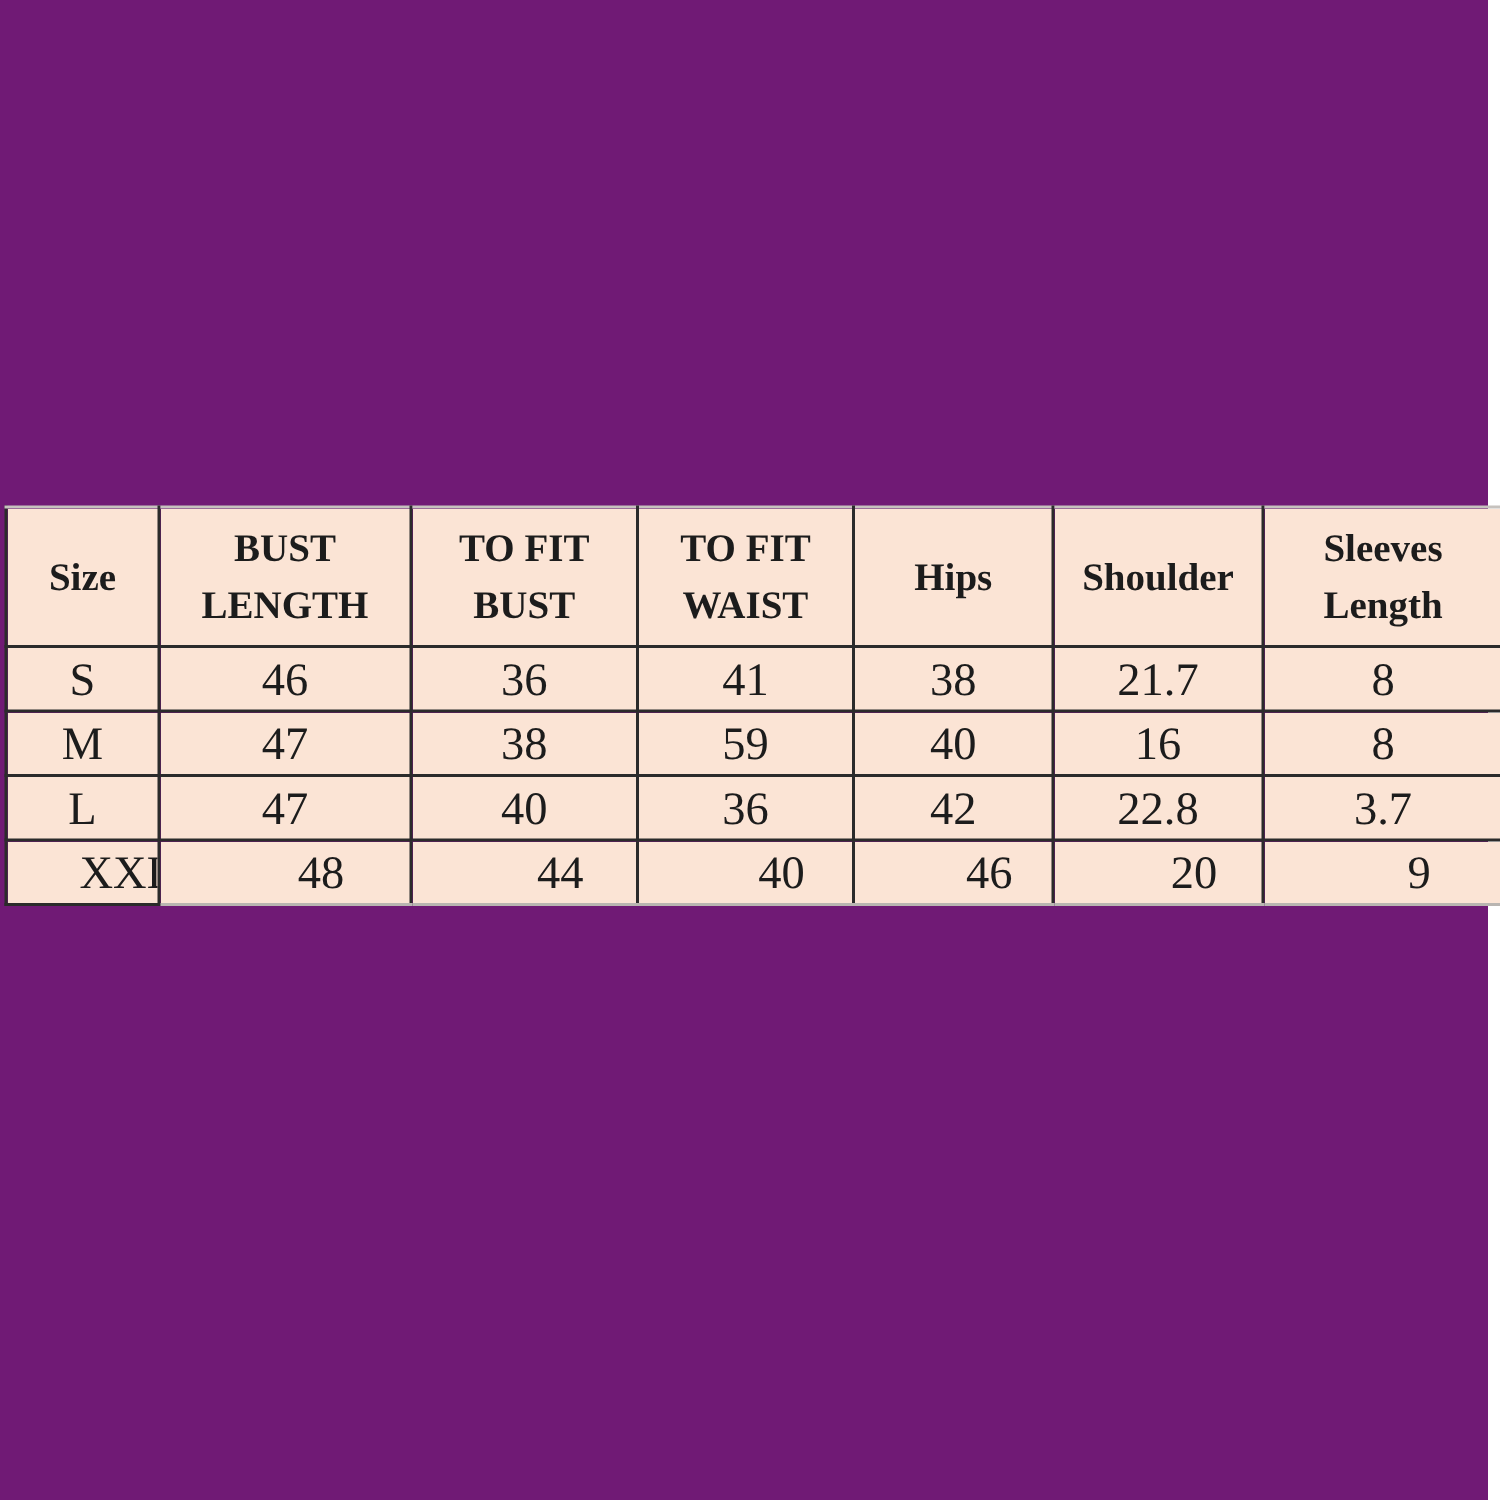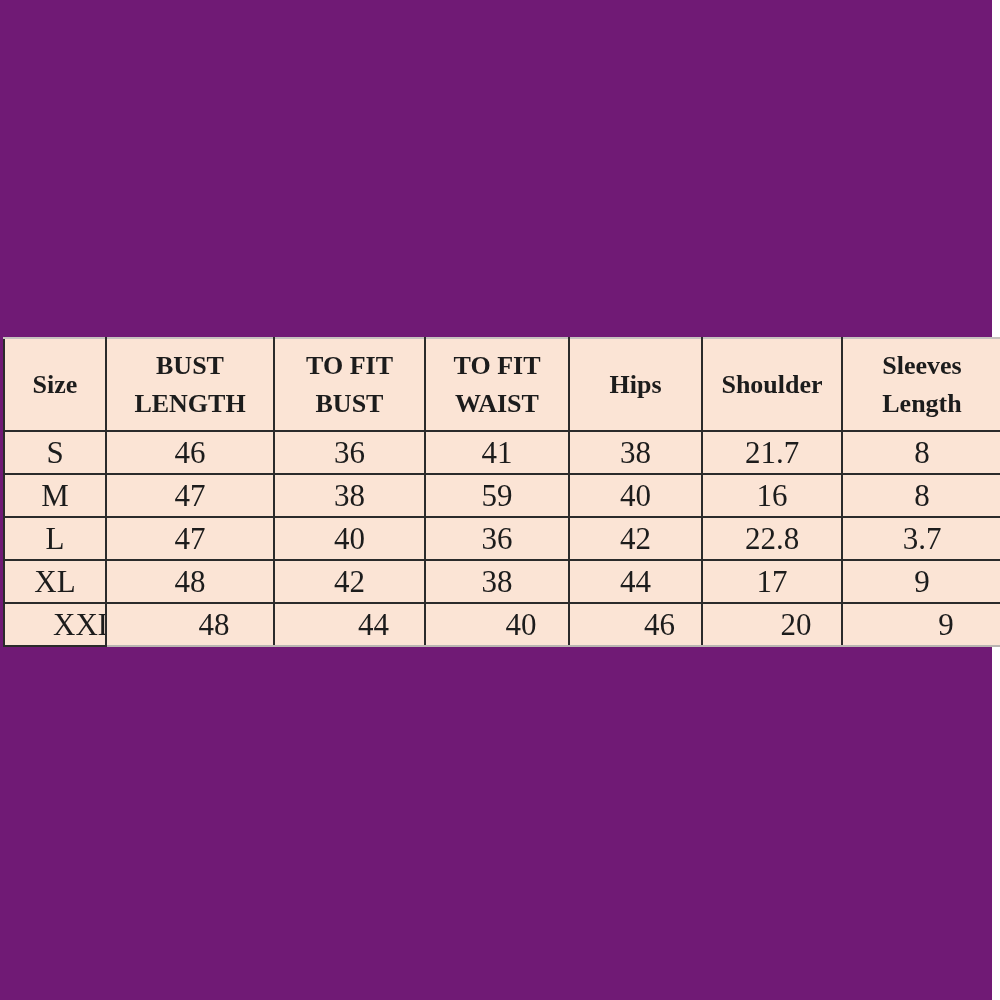--- a/index.html
+++ b/index.html
@@ -111,29 +111,20 @@
         <tr class="data-row">
           <td>L</td>
           <td>47</td>
           <td>40</td>
           <td>36</td>
           <td>42</td>
           <td>22.8</td>
           <td>3.7</td>
         </tr>
         <tr class="data-row">
-          <td>XL</td>
-          <td>48</td>
-          <td>42</td>
-          <td>38</td>
-          <td>44</td>
-          <td>17</td>
-          <td>9</td>
-        </tr>
-        <tr class="data-row">
           <td>XXL</td>
           <td>48</td>
           <td>44</td>
           <td>40</td>
           <td>46</td>
           <td>20</td>
           <td>9</td>
         </tr>
       </tbody>
   </table>

